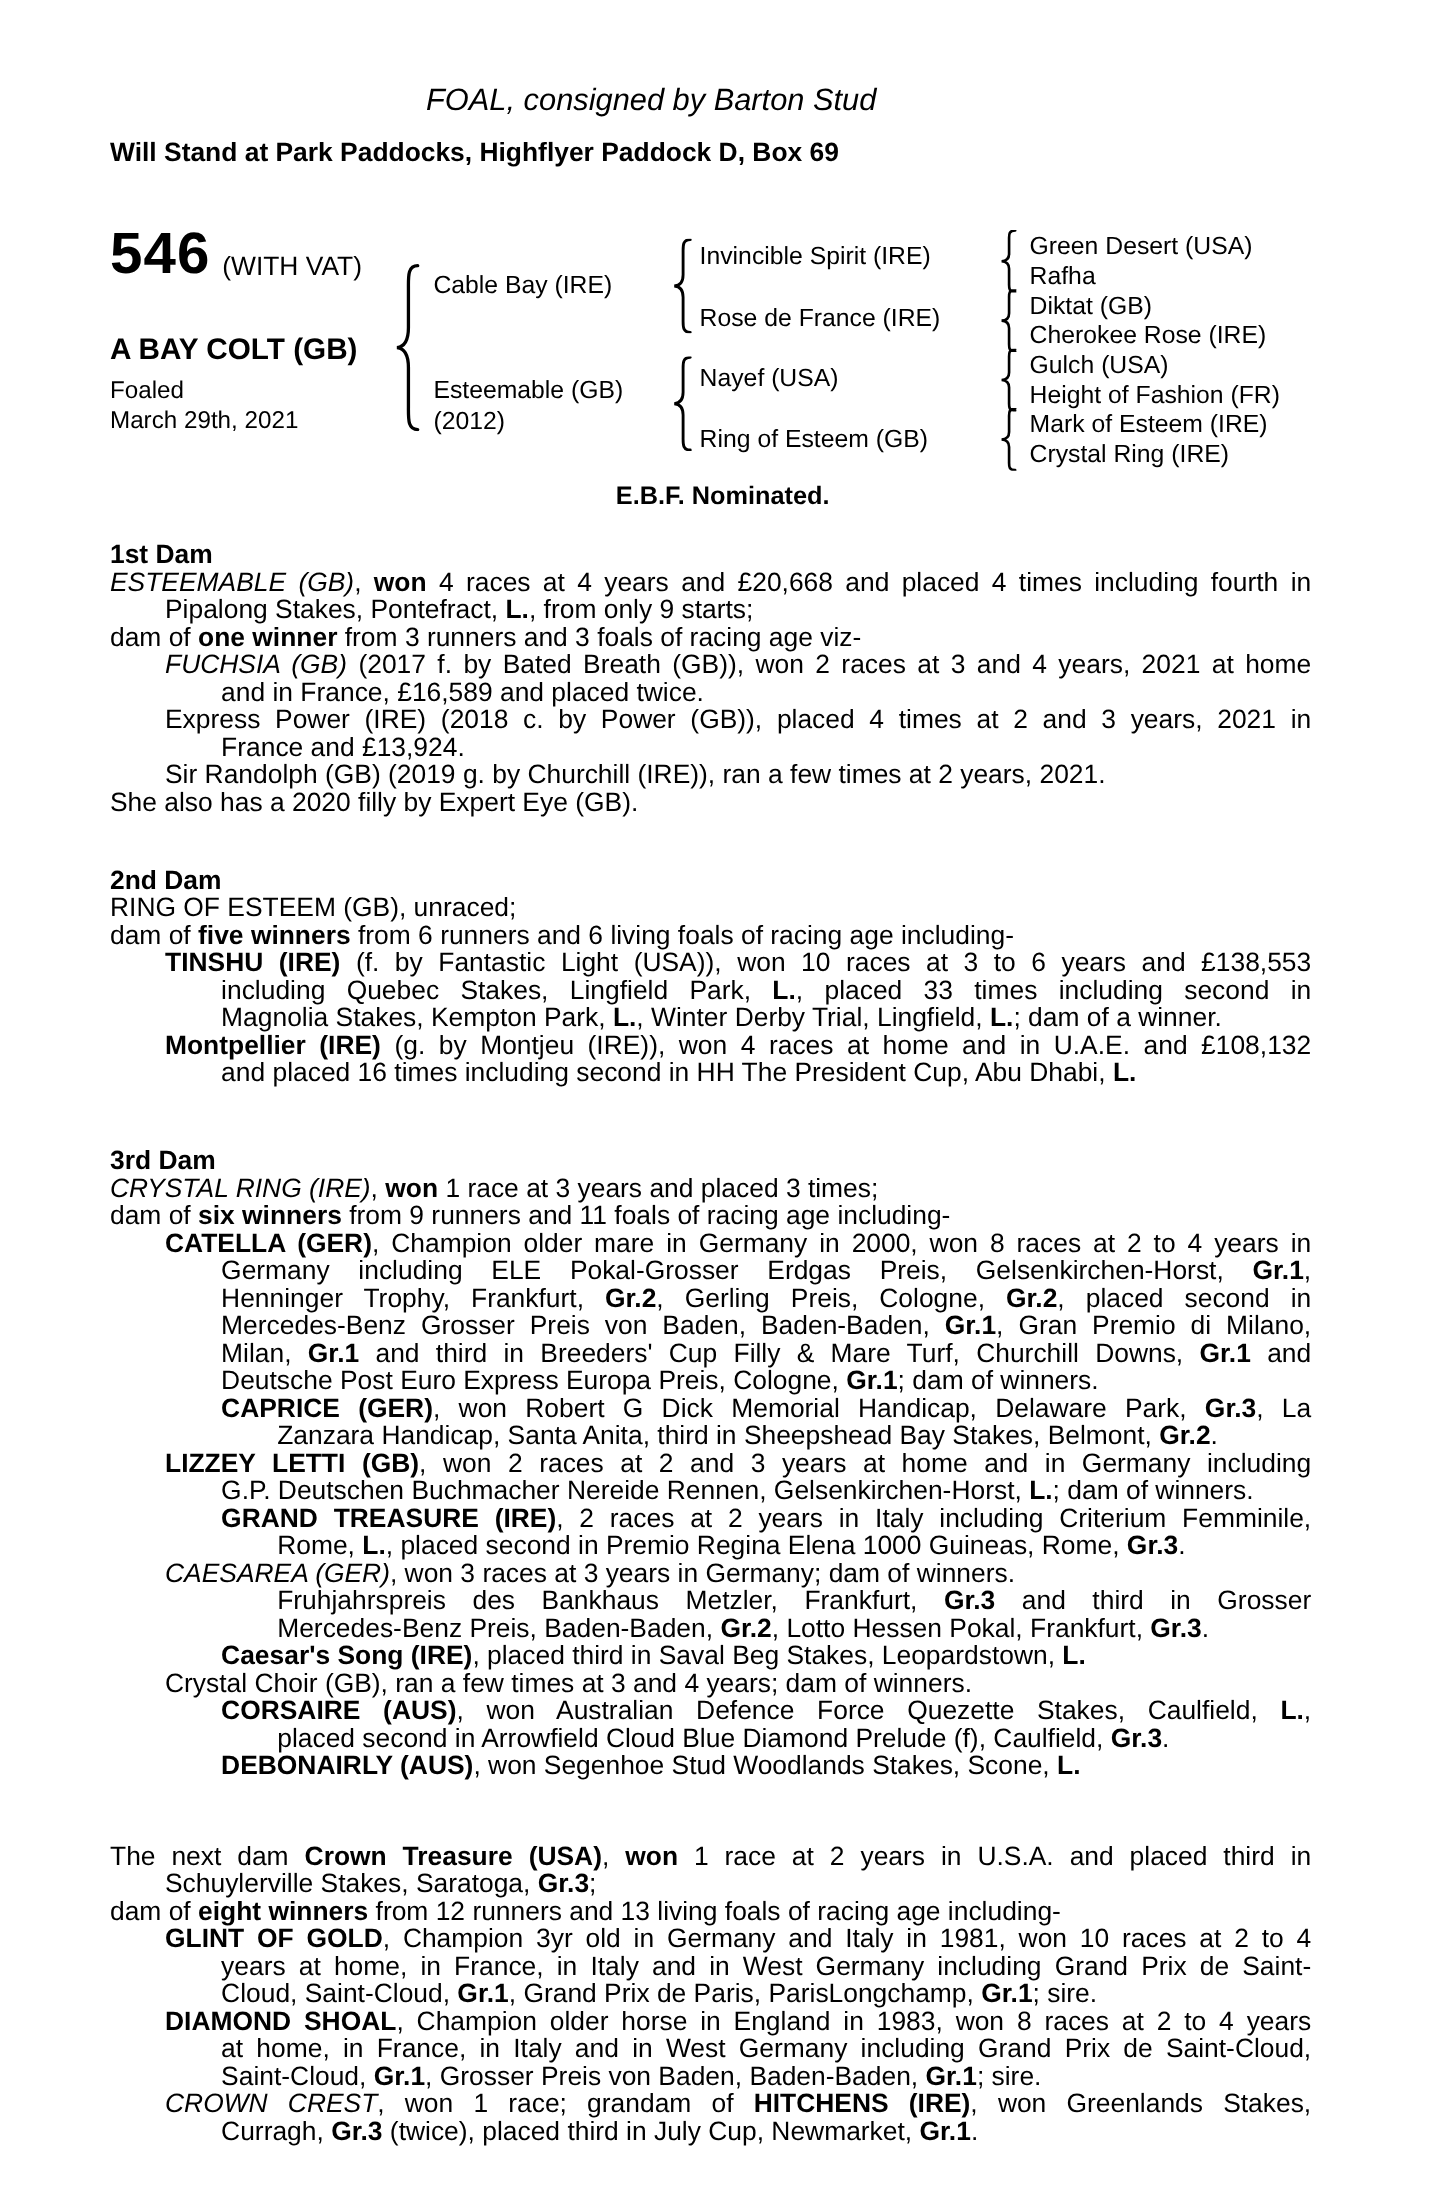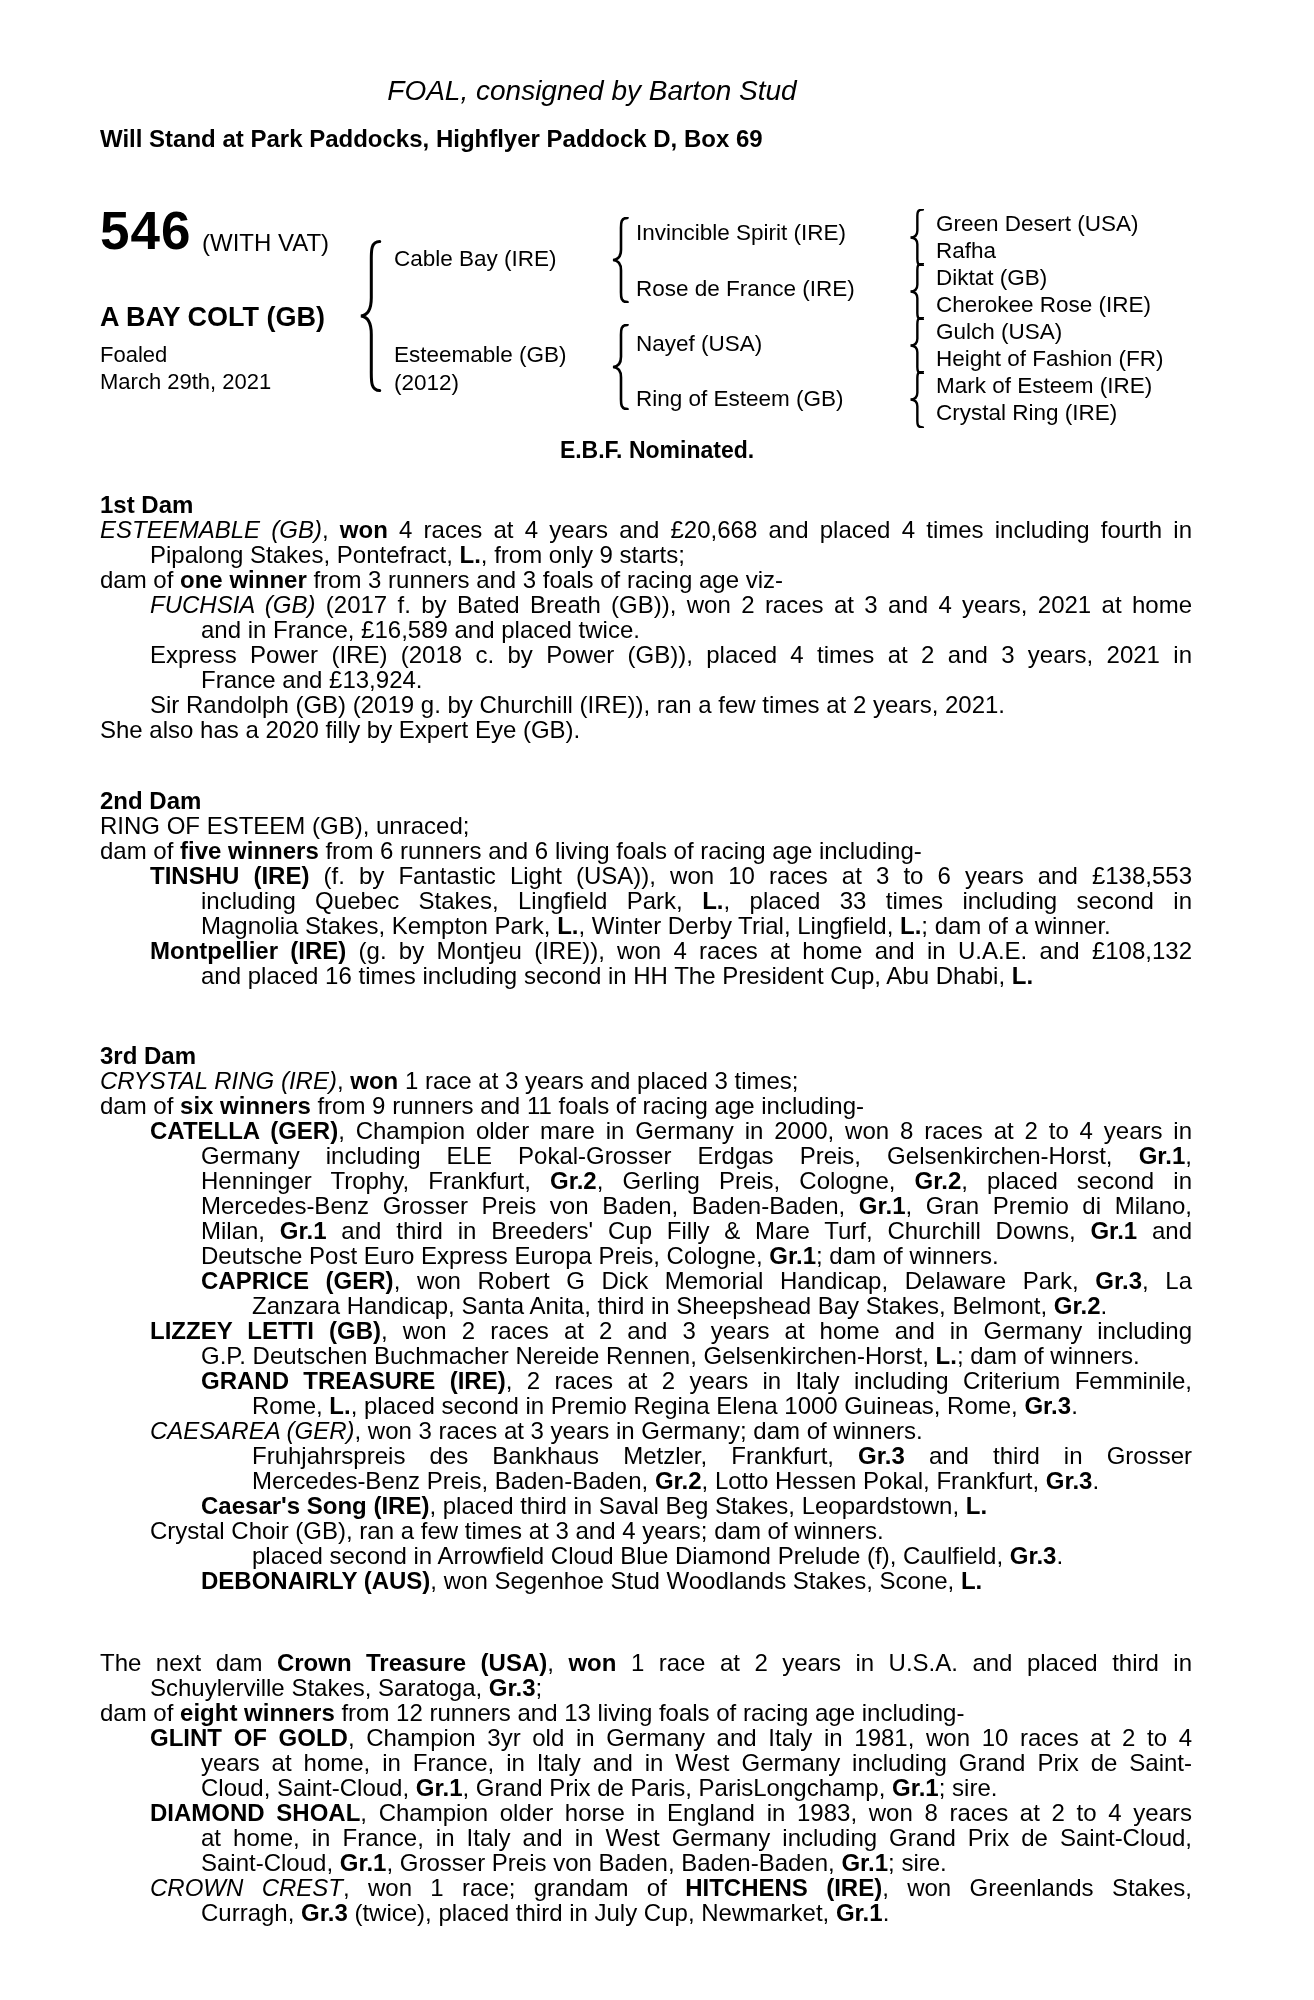--- a/index.html
+++ b/index.html
@@ -173,20 +173,21 @@
       <div class="ln ind3"><span>Zanzara Handicap, Santa Anita, third in Sheepshead Bay Stakes, Belmont, </span><span class="b">Gr.2</span><span>.</span></div>
       <div class="ln ind1 just"><span class="b">LIZZEY LETTI (GB)</span><span>, won 2 races at 2 and 3 years at home and in Germany including</span></div>
       <div class="ln ind2"><span>G.P. Deutschen Buchmacher Nereide Rennen, Gelsenkirchen-Horst, </span><span class="b">L.</span><span>; dam of winners.</span></div>
       <div class="ln ind2 just"><span class="b">GRAND TREASURE (IRE)</span><span>, 2 races at 2 years in Italy including Criterium Femminile,</span></div>
       <div class="ln ind3"><span>Rome, </span><span class="b">L.</span><span>, placed second in Premio Regina Elena 1000 Guineas, Rome, </span><span class="b">Gr.3</span><span>.</span></div>
       <div class="ln ind1"><span class="i">CAESAREA (GER)</span><span>, won 3 races at 3 years in Germany; dam of winners.</span></div>
       <div class="ln ind3 just"><span>Fruhjahrspreis des Bankhaus Metzler, Frankfurt, </span><span class="b">Gr.3</span><span> and third in Grosser</span></div>
       <div class="ln ind3"><span>Mercedes-Benz Preis, Baden-Baden, </span><span class="b">Gr.2</span><span>, Lotto Hessen Pokal, Frankfurt, </span><span class="b">Gr.3</span><span>.</span></div>
       <div class="ln ind2"><span class="b">Caesar's Song (IRE)</span><span>, placed third in Saval Beg Stakes, Leopardstown, </span><span class="b">L.</span></div>
       <div class="ln ind1"><span>Crystal Choir (GB), ran a few times at 3 and 4 years; dam of winners.</span></div>
+      <div class="ln ind2 just"><span class="b">CORSAIRE (AUS)</span><span>, won Australian Defence Force Quezette Stakes, Caulfield, </span><span class="b">L.</span><span>,</span></div>
       <div class="ln ind3"><span>placed second in Arrowfield Cloud Blue Diamond Prelude (f), Caulfield, </span><span class="b">Gr.3</span><span>.</span></div>
       <div class="ln ind2"><span class="b">DEBONAIRLY (AUS)</span><span>, won Segenhoe Stud Woodlands Stakes, Scone, </span><span class="b">L.</span></div>
       <div class="gap" style="height: 57px;"></div>
       <div class="ln ind0 just"><span>The next dam </span><span class="b">Crown Treasure (USA)</span><span>, </span><span class="b">won</span><span> 1 race at 2 years in U.S.A. and placed third in</span></div>
       <div class="ln ind1"><span>Schuylerville Stakes, Saratoga, </span><span class="b">Gr.3</span><span>;</span></div>
       <div class="ln ind0"><span>dam of </span><span class="b">eight winners</span><span> from 12 runners and 13 living foals of racing age including-</span></div>
       <div class="ln ind1 just"><span class="b">GLINT OF GOLD</span><span>, Champion 3yr old in Germany and Italy in 1981, won 10 races at 2 to 4</span></div>
       <div class="ln ind2 just"><span>years at home, in France, in Italy and in West Germany including Grand Prix de Saint-</span></div>
       <div class="ln ind2"><span>Cloud, Saint-Cloud, </span><span class="b">Gr.1</span><span>, Grand Prix de Paris, ParisLongchamp, </span><span class="b">Gr.1</span><span>; sire.</span></div>
       <div class="ln ind1 just"><span class="b">DIAMOND SHOAL</span><span>, Champion older horse in England in 1983, won 8 races at 2 to 4 years</span></div>

